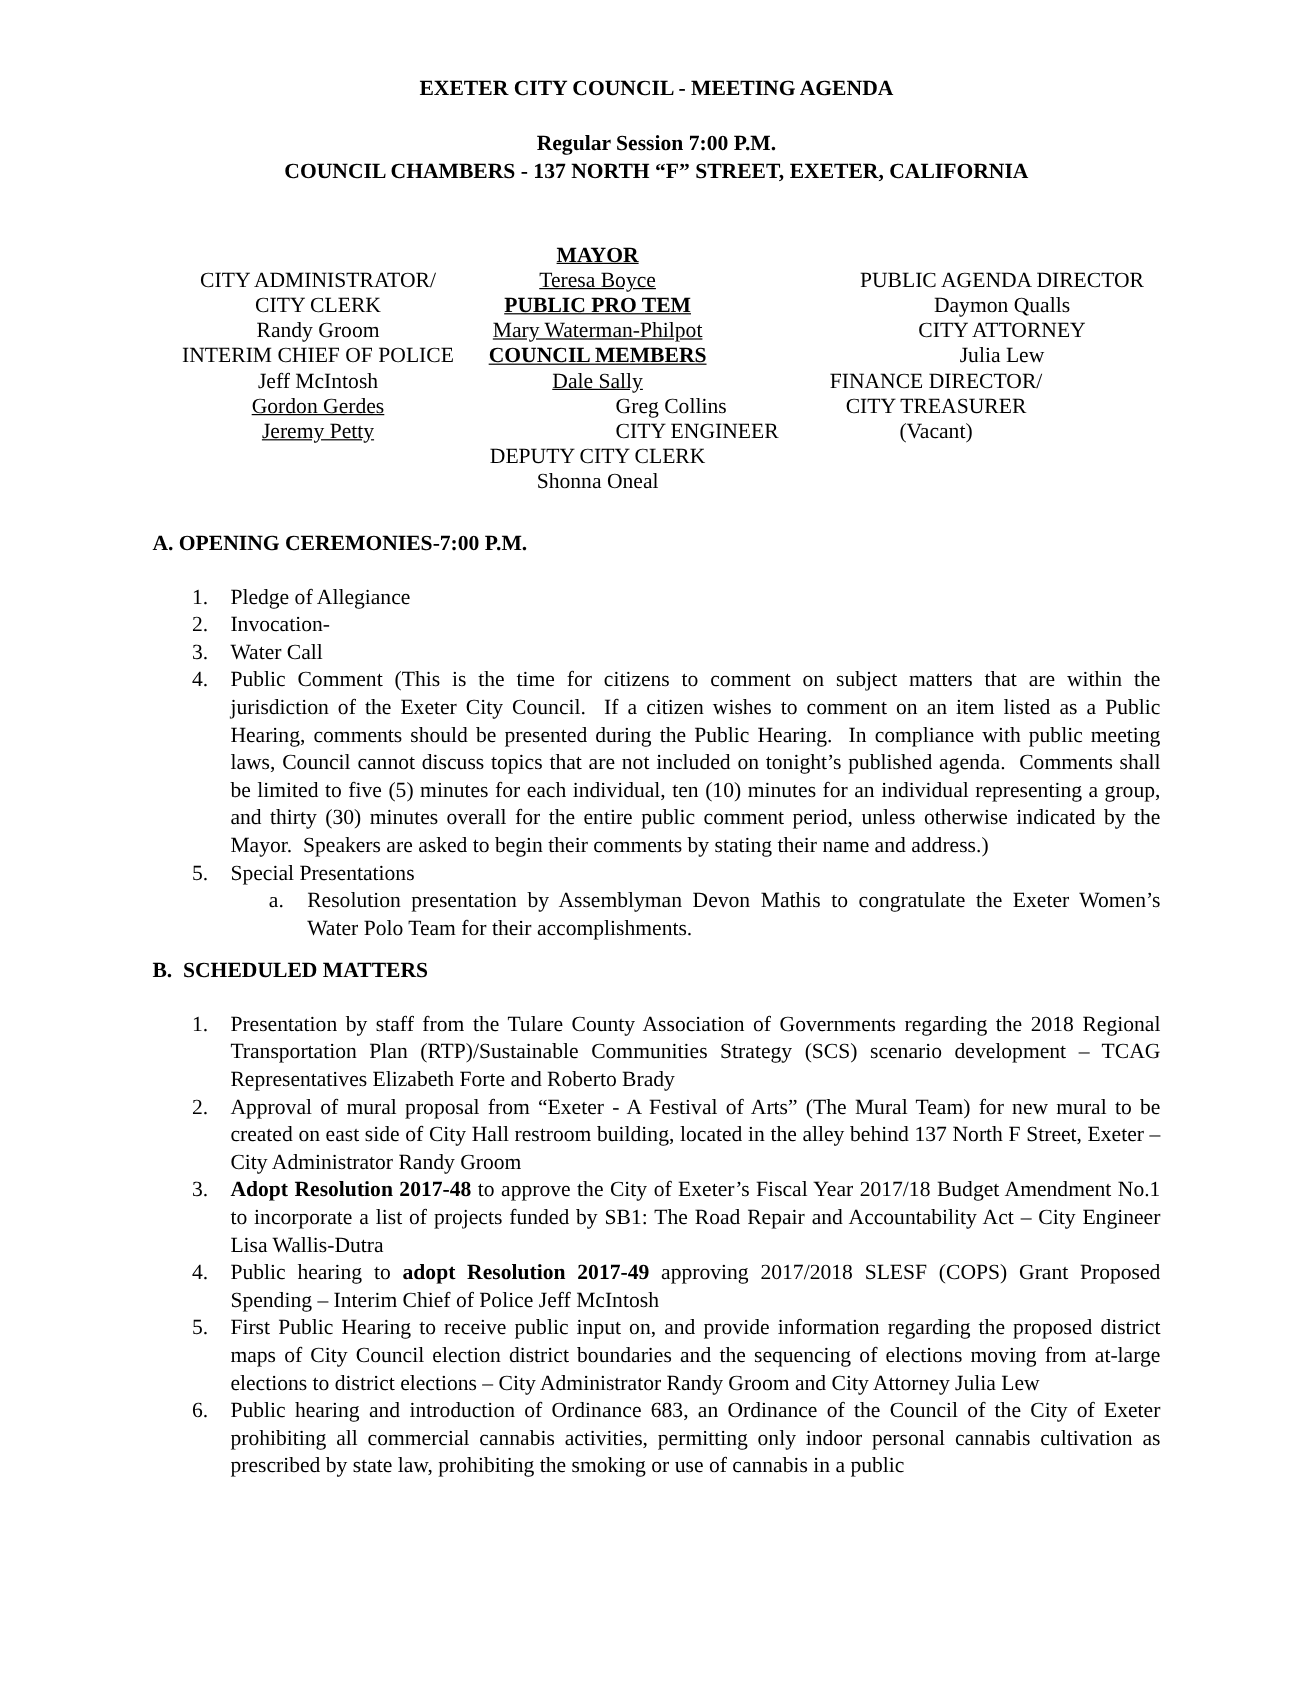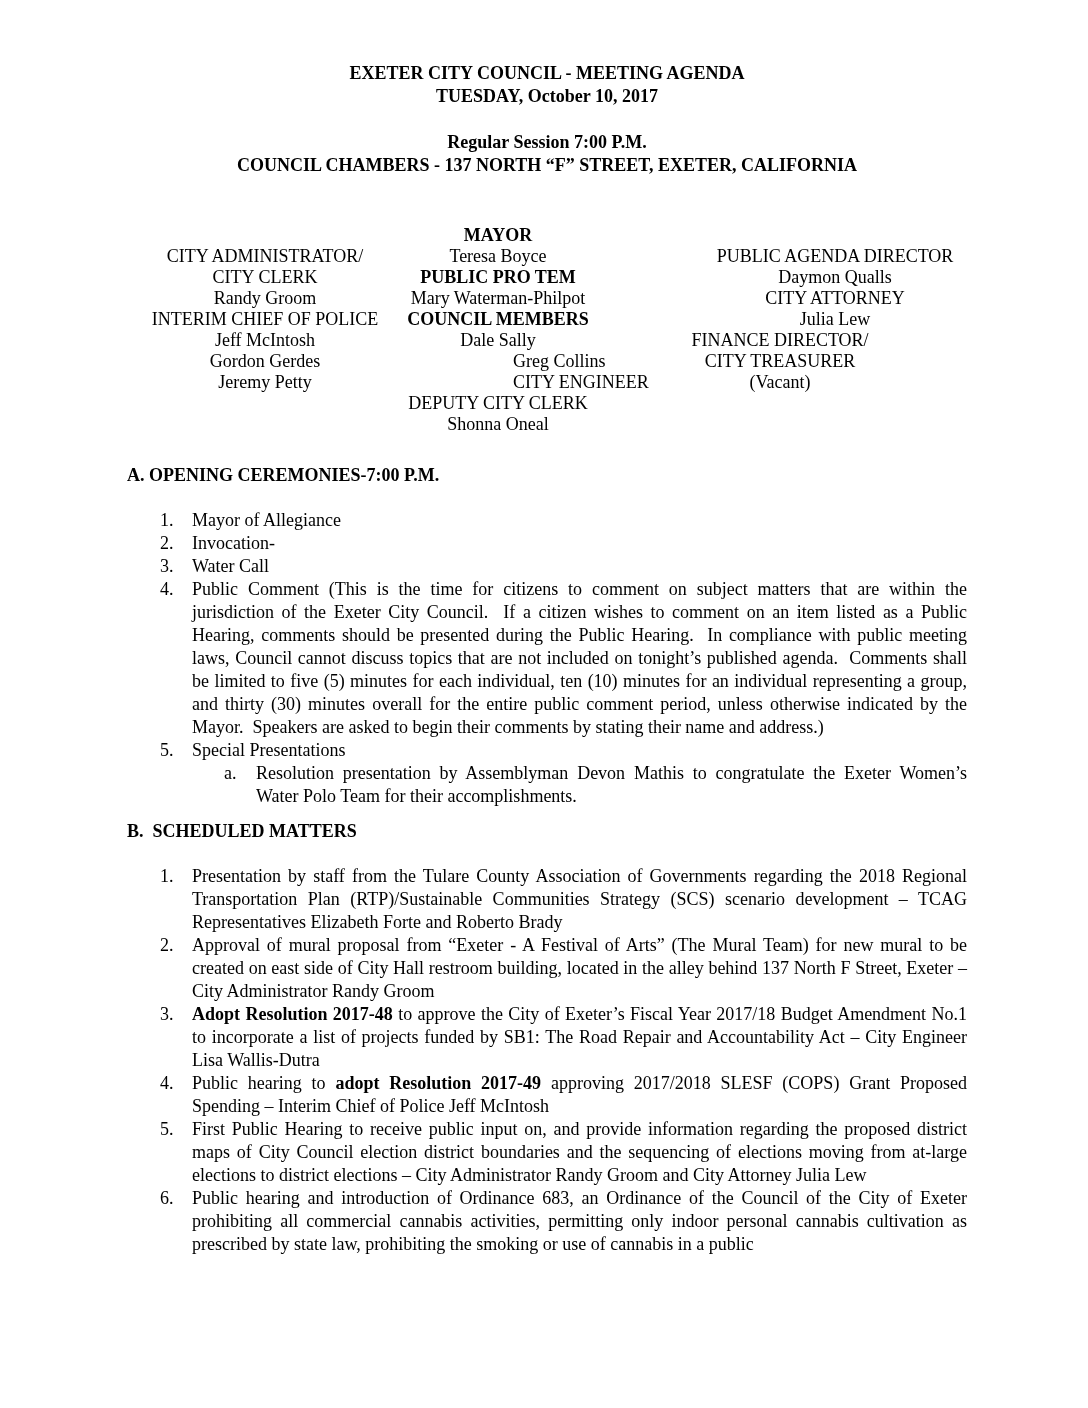--- a/index.html
+++ b/index.html
@@ -20,21 +20,21 @@
   .doc-header .line { min-height: 23px; white-space: pre-wrap; }
   .spacer-sm { height: 23px; }
 
   .officials {
     display: grid;
     grid-template-columns: 276px 190px 1fr;
     line-height: 21px;
     margin-top: 48px;
   }
   .officials .cell { min-height: 21px; white-space: nowrap; text-align: center; }
-  .officials .cell.center { text-align: center; }
+  .officials .cell.center { text-align: center; text-decoration: underline; }
   .officials .cell.right { padding-left: 110px; }
   .bold { font-weight: bold; }
 
   .section-heading {
     font-weight: bold;
     white-space: pre-wrap;
     margin: 12px 0 22px 0;
   }
   .section-heading.first { margin-top: 8px; }
 
@@ -42,21 +42,20 @@
   .item .num { flex: 0 0 32px; }
   .item .text { flex: 1; text-align: justify; white-space: pre-wrap; }
   .item.subitem { padding-left: 97px; }
 </style>
 </head>
 <body>
 
 <div class="page">
   <div class="doc-header">
     <div class="line">EXETER CITY COUNCIL - MEETING AGENDA</div>
-    <div class="line">TUESDAY, October 10, 2017</div>
     <div class="spacer-sm"></div>
     <div class="line">Regular Session 7:00 P.M.</div>
     <div class="line">COUNCIL CHAMBERS - 137 NORTH “F” STREET, EXETER, CALIFORNIA</div>
   </div>
 
   <div class="officials" id="officials">
       <div class="cell left"></div>
       <div class="cell center bold">MAYOR</div>
       <div class="cell right"></div>
       <div class="cell left">CITY ADMINISTRATOR/</div>
@@ -87,21 +86,21 @@
       <div class="cell left">Shonna Oneal</div>
       <div class="cell center"></div>
       <div class="cell right"></div>
     </div>
 
   <div id="agenda">
       <div class="section-heading first">A. OPENING CEREMONIES-7:00 P.M.</div>
       <div class="item-list">
         <div class="item">
           <div class="num">1.</div>
-          <div class="text"><span>Mayor of Allegiance</span></div>
+          <div class="text"><span>Pledge of Allegiance</span></div>
         </div>
         <div class="item">
           <div class="num">2.</div>
           <div class="text"><span>Invocation-</span></div>
         </div>
         <div class="item">
           <div class="num">3.</div>
           <div class="text"><span>Water Call</span></div>
         </div>
         <div class="item">

